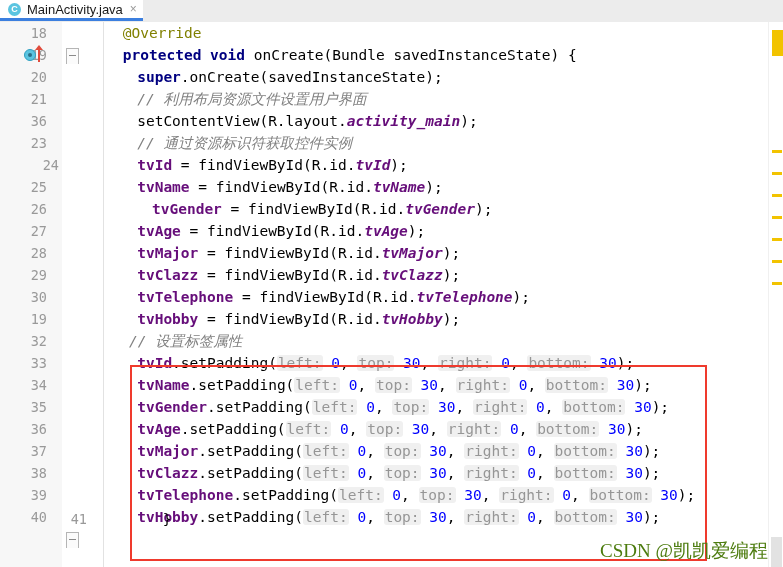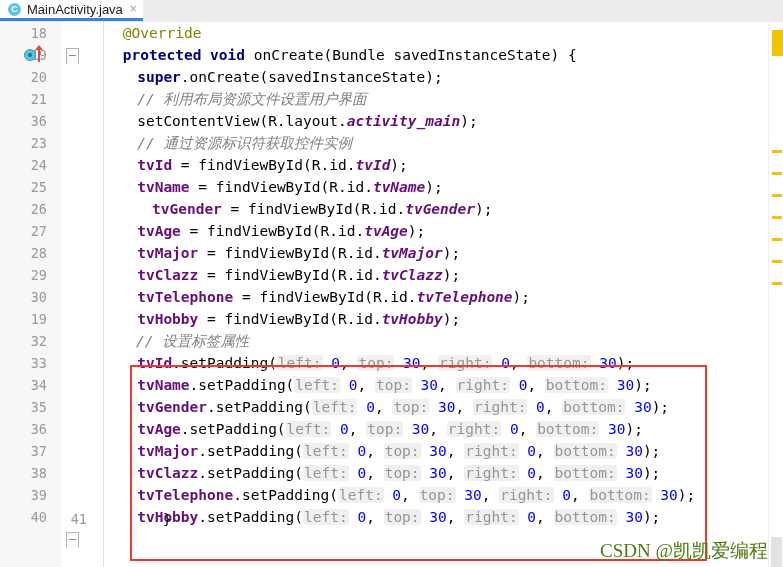--- a/index.html
+++ b/index.html
@@ -188,29 +188,29 @@
   <div id="lines">
       <div class="line" style="top: 0px; padding-left: 27px;"><span class="lnum" style="top: 0px;">18</span><span class="code" style="left: 122.8px;"><span class="anno">@Override</span></span></div>
       <div class="line" style="top: 22px;"><span class="lnum" style="top: 0px;">19</span><span class="code" style="left: 122.8px;"><span class="kw">protected</span><span class="plain"> </span><span class="kw">void</span><span class="plain"> onCreate(Bundle savedInstanceState) {</span></span></div>
       <div class="ov-icon" style="top: 27px;"></div>
       <div class="ov-arrow" style="top: 27px;"></div>
       <div class="fold-shield" style="top: 26px;"></div>
       <div class="line" style="top: 44px;"><span class="lnum" style="top: 0px;">20</span><span class="code" style="left: 137.2px;"><span class="kw">super</span><span class="plain">.onCreate(savedInstanceState);</span></span></div>
       <div class="line" style="top: 66px;"><span class="lnum" style="top: 0px;">21</span><span class="code" style="left: 137.2px;"><span class="cmt">// 利用布局资源文件设置用户界面</span></span></div>
       <div class="line" style="top: 88px;"><span class="lnum" style="top: 0px;">36</span><span class="code" style="left: 137.2px;"><span class="plain">setContentView(R.layout.</span><span class="fielditalic">activity_main</span><span class="plain">);</span></span></div>
       <div class="line" style="top: 110px;"><span class="lnum" style="top: 0px; text-align: right;">23</span><span class="code" style="left: 137.2px;"><span class="cmt">// 通过资源标识符获取控件实例</span></span></div>
-      <div class="line" style="top: 132px;"><span class="lnum" style="top: 0px;">24</span><span class="code" style="left: 137.2px;"><span class="field">tvId</span><span class="plain"> = findViewById(R.id.</span><span class="fielditalic">tvId</span><span class="plain">);</span></span></div>
+      <div class="line" style="top: 132px;"><span class="lnum" style="top: 0px; padding-left: 12px;">24</span><span class="code" style="left: 137.2px;"><span class="field">tvId</span><span class="plain"> = findViewById(R.id.</span><span class="fielditalic">tvId</span><span class="plain">);</span></span></div>
       <div class="line" style="top: 154px;"><span class="lnum" style="top: 0px;">25</span><span class="code" style="left: 137.2px;"><span class="field">tvName</span><span class="plain"> = findViewById(R.id.</span><span class="fielditalic">tvName</span><span class="plain">);</span></span></div>
       <div class="line" style="top: 176px;"><span class="lnum" style="top: 0px;">26</span><span class="code" style="left: 152px;"><span class="field">tvGender</span><span class="plain"> = findViewById(R.id.</span><span class="fielditalic">tvGender</span><span class="plain">);</span></span></div>
       <div class="line" style="top: 198px;"><span class="lnum" style="top: 0px;">27</span><span class="code" style="left: 137.2px;"><span class="field">tvAge</span><span class="plain"> = findViewById(R.id.</span><span class="fielditalic">tvAge</span><span class="plain">);</span></span></div>
       <div class="line" style="top: 220px;"><span class="lnum" style="top: 0px;">28</span><span class="code" style="left: 137.2px;"><span class="field">tvMajor</span><span class="plain"> = findViewById(R.id.</span><span class="fielditalic">tvMajor</span><span class="plain">);</span></span></div>
       <div class="line" style="top: 242px;"><span class="lnum" style="top: 0px;">29</span><span class="code" style="left: 137.2px;"><span class="field">tvClazz</span><span class="plain"> = findViewById(R.id.</span><span class="fielditalic">tvClazz</span><span class="plain">);</span></span></div>
       <div class="line" style="top: 264px;"><span class="lnum" style="top: 0px;">30</span><span class="code" style="left: 137.2px;"><span class="field">tvTelephone</span><span class="plain"> = findViewById(R.id.</span><span class="fielditalic">tvTelephone</span><span class="plain">);</span></span></div>
       <div class="line" style="top: 286px;"><span class="lnum" style="top: 0px;">19</span><span class="code" style="left: 137.2px;"><span class="field">tvHobby</span><span class="plain"> = findViewById(R.id.</span><span class="fielditalic">tvHobby</span><span class="plain">);</span></span></div>
-      <div class="line" style="top: 308px;"><span class="lnum" style="top: 0px;">32</span><span class="code" style="left: 136px;"><span class="cmt">// 设置标签属性</span></span></div>
+      <div class="line" style="top: 308px;"><span class="lnum" style="top: 0px;">32</span><span class="code" style="left: 129px;"><span class="cmt">// 设置标签属性</span></span></div>
       <div class="line" style="top: 330px;"><span class="lnum" style="top: 0px;">33</span><span class="code" style="left: 137.2px;"><span class="field">tvId</span><span class="plain">.setPadding(</span><span class="hint">left:</span><span class="num"> 0</span><span class="plain">, </span><span class="hint">top:</span><span class="num"> 30</span><span class="plain">, </span><span class="hint">right:</span><span class="num"> 0</span><span class="plain">, </span><span class="hint">bottom:</span><span class="num"> 30</span><span class="plain">);</span></span></div>
       <div class="line" style="top: 352px;"><span class="lnum" style="top: 0px;">34</span><span class="code" style="left: 137.2px;"><span class="field">tvName</span><span class="plain">.setPadding(</span><span class="hint">left:</span><span class="num"> 0</span><span class="plain">, </span><span class="hint">top:</span><span class="num"> 30</span><span class="plain">, </span><span class="hint">right:</span><span class="num"> 0</span><span class="plain">, </span><span class="hint">bottom:</span><span class="num"> 30</span><span class="plain">);</span></span></div>
       <div class="line" style="top: 374px;"><span class="lnum" style="top: 0px;">35</span><span class="code" style="left: 137.2px;"><span class="field">tvGender</span><span class="plain">.setPadding(</span><span class="hint">left:</span><span class="num"> 0</span><span class="plain">, </span><span class="hint">top:</span><span class="num"> 30</span><span class="plain">, </span><span class="hint">right:</span><span class="num"> 0</span><span class="plain">, </span><span class="hint">bottom:</span><span class="num"> 30</span><span class="plain">);</span></span></div>
       <div class="line" style="top: 396px;"><span class="lnum" style="top: 0px;">36</span><span class="code" style="left: 137.2px;"><span class="field">tvAge</span><span class="plain">.setPadding(</span><span class="hint">left:</span><span class="num"> 0</span><span class="plain">, </span><span class="hint">top:</span><span class="num"> 30</span><span class="plain">, </span><span class="hint">right:</span><span class="num"> 0</span><span class="plain">, </span><span class="hint">bottom:</span><span class="num"> 30</span><span class="plain">);</span></span></div>
       <div class="line" style="top: 418px;"><span class="lnum" style="top: 0px;">37</span><span class="code" style="left: 137.2px;"><span class="field">tvMajor</span><span class="plain">.setPadding(</span><span class="hint">left:</span><span class="num"> 0</span><span class="plain">, </span><span class="hint">top:</span><span class="num"> 30</span><span class="plain">, </span><span class="hint">right:</span><span class="num"> 0</span><span class="plain">, </span><span class="hint">bottom:</span><span class="num"> 30</span><span class="plain">);</span></span></div>
       <div class="line" style="top: 440px;"><span class="lnum" style="top: 0px;">38</span><span class="code" style="left: 137.2px;"><span class="field">tvClazz</span><span class="plain">.setPadding(</span><span class="hint">left:</span><span class="num"> 0</span><span class="plain">, </span><span class="hint">top:</span><span class="num"> 30</span><span class="plain">, </span><span class="hint">right:</span><span class="num"> 0</span><span class="plain">, </span><span class="hint">bottom:</span><span class="num"> 30</span><span class="plain">);</span></span></div>
       <div class="line" style="top: 462px;"><span class="lnum" style="top: 0px;">39</span><span class="code" style="left: 137.2px;"><span class="field">tvTelephone</span><span class="plain">.setPadding(</span><span class="hint">left:</span><span class="num"> 0</span><span class="plain">, </span><span class="hint">top:</span><span class="num"> 30</span><span class="plain">, </span><span class="hint">right:</span><span class="num"> 0</span><span class="plain">, </span><span class="hint">bottom:</span><span class="num"> 30</span><span class="plain">);</span></span></div>
       <div class="line" style="top: 484px;"><span class="lnum" style="top: 0px;">40</span><span class="code" style="left: 137.2px;"><span class="field">tvHobby</span><span class="plain">.setPadding(</span><span class="hint">left:</span><span class="num"> 0</span><span class="plain">, </span><span class="hint">top:</span><span class="num"> 30</span><span class="plain">, </span><span class="hint">right:</span><span class="num"> 0</span><span class="plain">, </span><span class="hint">bottom:</span><span class="num"> 30</span><span class="plain">);</span></span></div>
       <div class="line" style="top: 486px; margin-left: 40px;"><span class="lnum" style="top: 0px;">41</span><span class="code" style="left: 122.8px;"><span class="plain">}</span></span></div>
       <div class="fold-shield" style="top: 510px;"></div>

